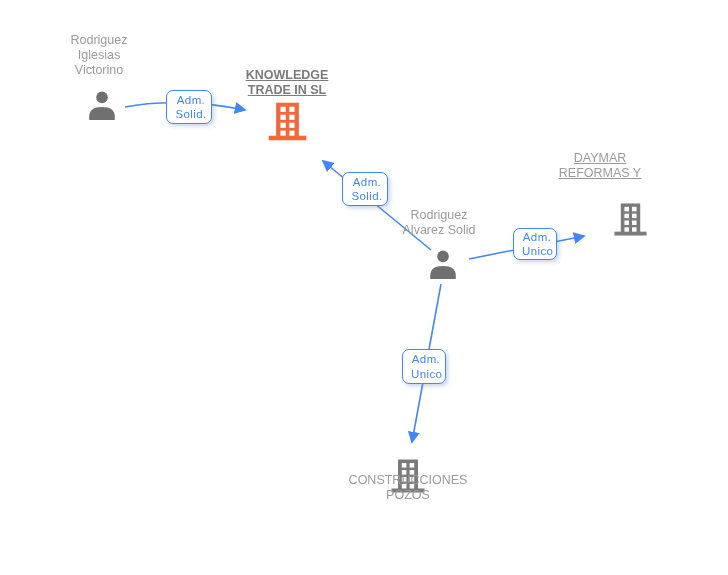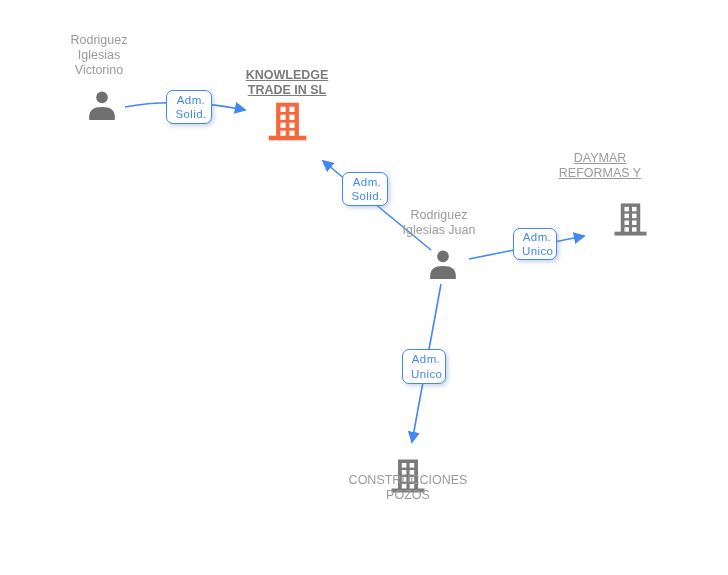--- a/index.html
+++ b/index.html
@@ -134,21 +134,21 @@
     </svg>
   </div>
 
   <div class="edge-label" style="left:342px;top:172px;width:46px;height:34px;">
     <span>Adm.</span>
     <span>Solid.</span>
   </div>
 
   <div class="node-label" style="left:369px;top:208px;width:140px;">
     <div>Rodriguez</div>
-    <div>Iglesias Juan</div>
+    <div>Alvarez Solid</div>
   </div>
   <div class="icon-wrap" style="left:427px;top:249px;">
     <svg width="32" height="32" viewBox="0 0 32 32" class="person-svg">
       <circle cx="16" cy="7.4" r="5.8"></circle>
       <path d="M3.2,30 L3.2,26.6 Q3.2,16.9 16,16.9 Q28.8,16.9 28.8,26.6 L28.8,30 Z"></path>
     </svg>
   </div>
 
   <div class="edge-label" style="left:513px;top:228px;width:44px;height:32px;">
     <span>Adm.</span>

